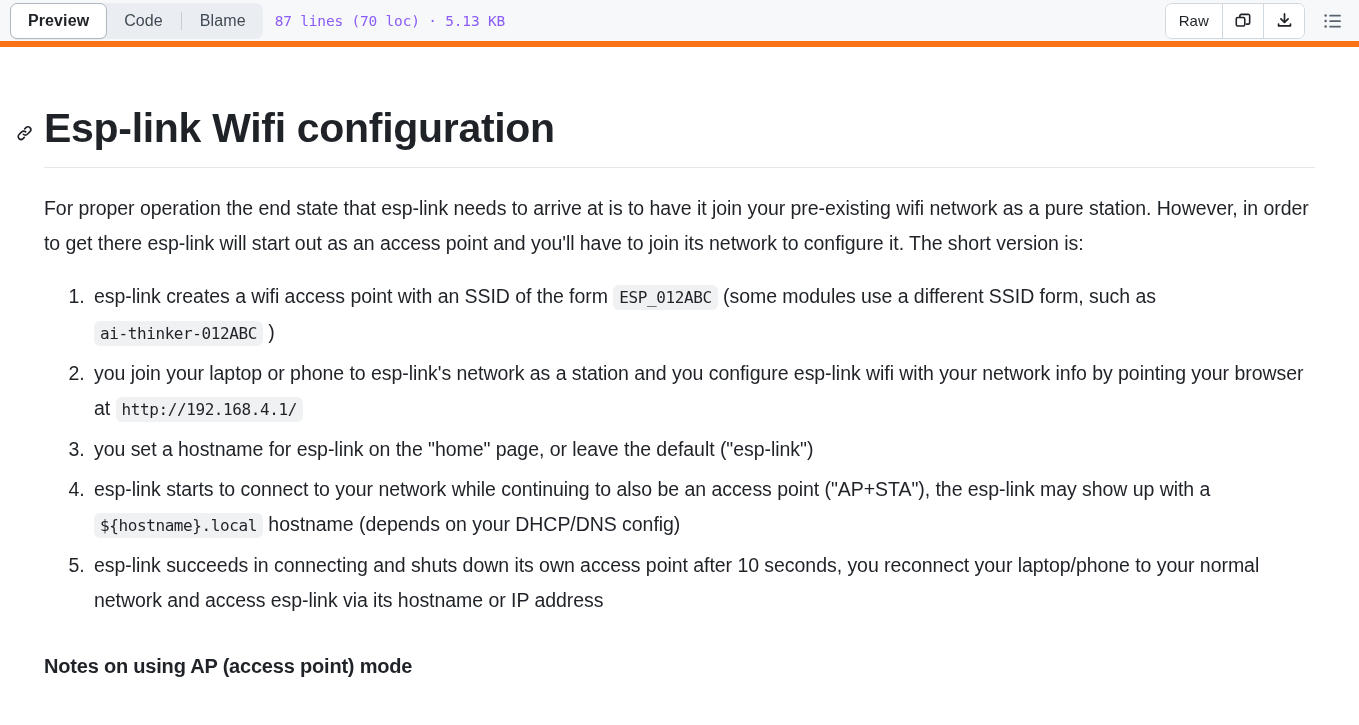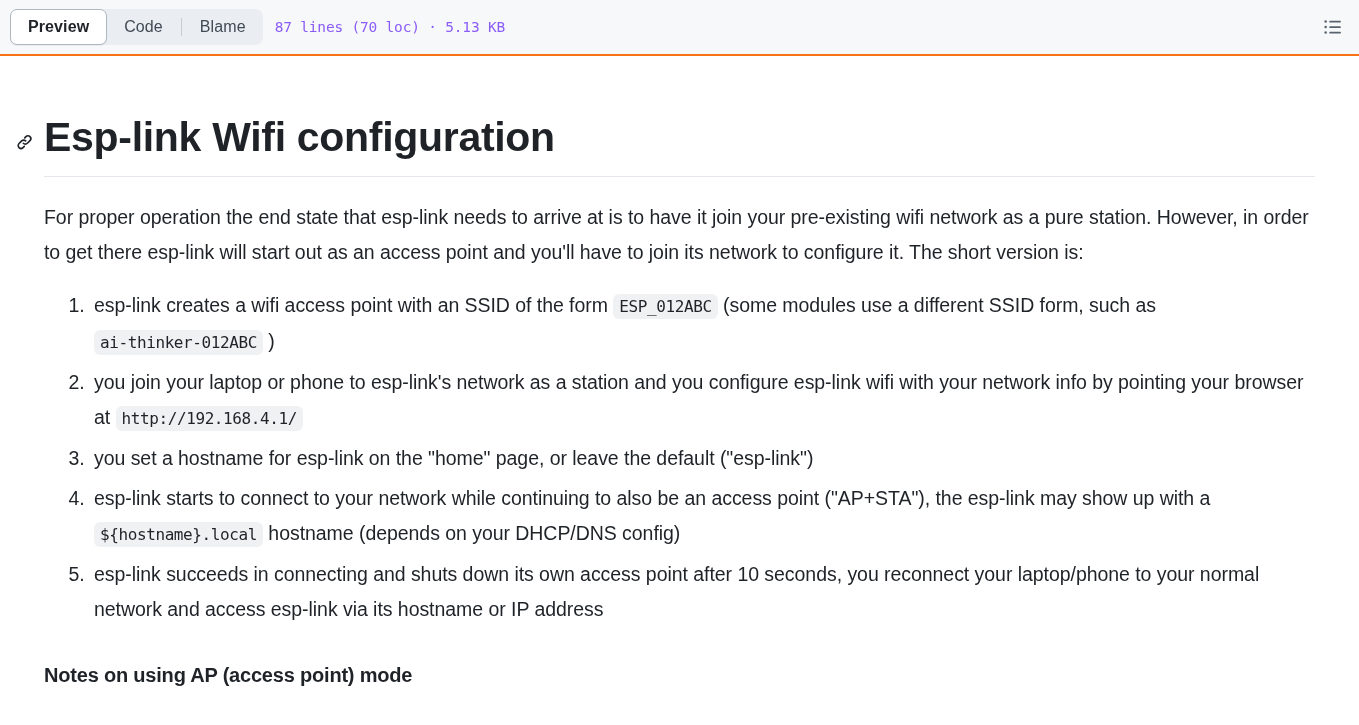--- a/index.html
+++ b/index.html
@@ -12,24 +12,24 @@
   }
   body {
     font-family: "Liberation Sans", sans-serif;
     color: #1f2328;
     -webkit-font-smoothing: antialiased;
   }
 
   
   .file-header {
     position: relative;
-    height: 56px;
+    height: 47px;
     box-sizing: border-box;
     background: #f6f8fa;
-    border-bottom: 2px solid #f97316;
+    border-bottom: 6px solid #f97316;
     display: flex;
     align-items: center;
     padding: 0 12px 0 10px;
   }
   .header-left {
     display: flex;
     align-items: center;
     gap: 12px;
     flex: 1 1 auto;
     min-width: 0;
@@ -202,20 +202,36 @@
       <span class="seg-item selected">Preview</span>
       <span class="seg-item">Code</span>
       <span class="seg-divider"></span>
       <span class="seg-item">Blame</span>
     </div>
 
     <span class="file-meta">87 lines (70 loc) · 5.13 KB</span>
   </div>
 
   <div class="header-right">
+    <div class="btn-group">
+      <span class="btn-raw">Raw</span>
+      <span class="btn-icon">
+        <svg width="17" height="17" viewBox="0 0 16 16" aria-hidden="true">
+          <rect x="1.2" y="5.2" width="8.0" height="8.0" rx="1.4" fill="none" stroke="#1f2328" stroke-width="1.5"></rect>
+          <path d="M4.6 5.0 V3.6 A1.4 1.4 0 0 1 6.0 2.2 H12.4 A1.4 1.4 0 0 1 13.8 3.6 V10.0 A1.4 1.4 0 0 1 12.4 11.4 H10.8" fill="none" stroke="#1f2328" stroke-width="1.5" stroke-linecap="round" stroke-linejoin="round"></path>
+        </svg>
+      </span>
+      <span class="btn-icon">
+        <svg width="17" height="17" viewBox="0 0 16 16" aria-hidden="true">
+          <path d="M8 1.8 V9.4" fill="none" stroke="#1f2328" stroke-width="1.6" stroke-linecap="round"></path>
+          <path d="M4.6 6.4 L8 9.8 L11.4 6.4" fill="none" stroke="#1f2328" stroke-width="1.6" stroke-linecap="round" stroke-linejoin="round"></path>
+          <path d="M2.4 11.4 V13.0 H13.6 V11.4" fill="none" stroke="#1f2328" stroke-width="1.6" stroke-linecap="round" stroke-linejoin="round"></path>
+        </svg>
+      </span>
+    </div>
     <span class="icon-plain">
       <svg width="20" height="20" viewBox="0 0 16 16" aria-hidden="true">
         <circle cx="2.1" cy="3.6" r="1.0" fill="#59636e"></circle>
         <circle cx="2.1" cy="8.0" r="1.0" fill="#59636e"></circle>
         <circle cx="2.1" cy="12.4" r="1.0" fill="#59636e"></circle>
         <rect x="5.0" y="2.9" width="9.3" height="1.5" rx="0.7" fill="#59636e"></rect>
         <rect x="5.0" y="7.3" width="9.3" height="1.5" rx="0.7" fill="#59636e"></rect>
         <rect x="5.0" y="11.7" width="9.3" height="1.5" rx="0.7" fill="#59636e"></rect>
       </svg>
     </span>

